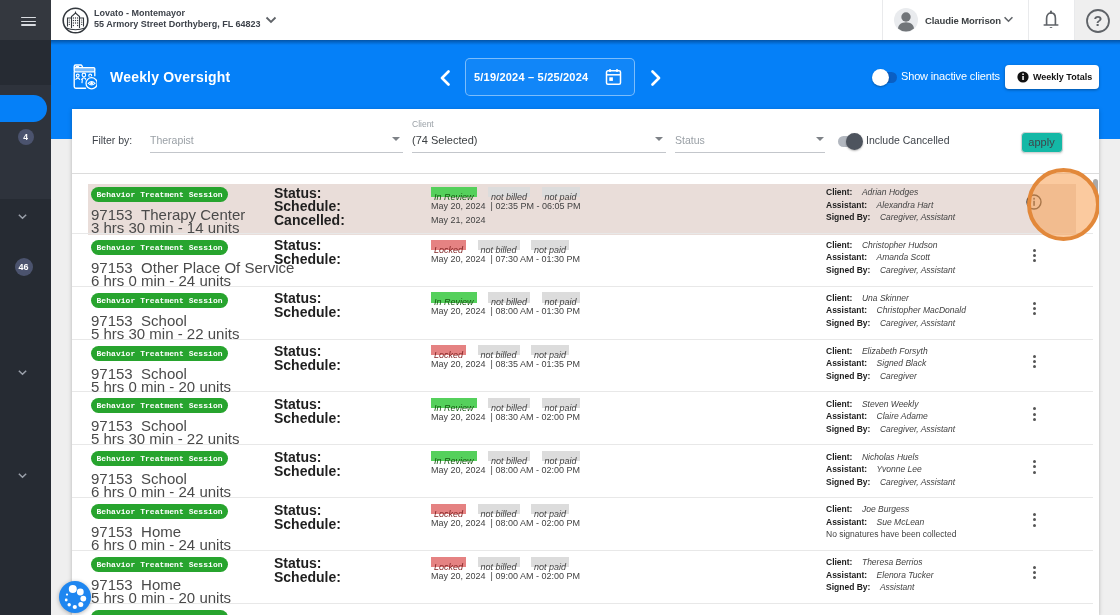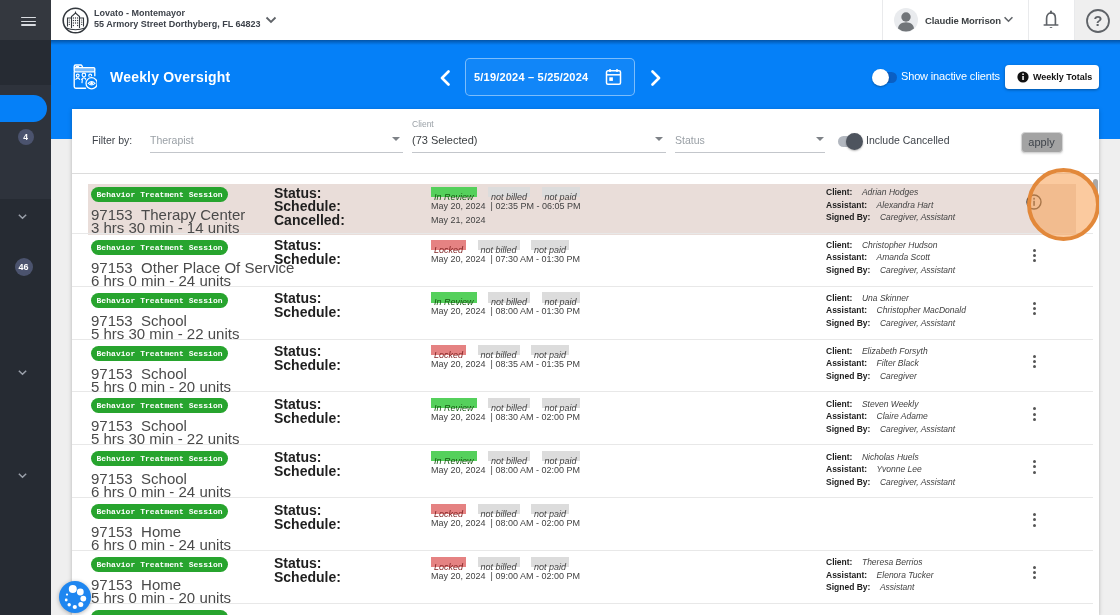--- a/index.html
+++ b/index.html
@@ -25,21 +25,21 @@
 #wtbtn{position:absolute;left:954px;top:24.5px;width:94px;height:24px;background:#fff;border-radius:4px;box-shadow:0 1px 3px rgba(0,0,0,.35)}
 #wtbtn span{position:absolute;left:28px;top:7px;font-size:9px;font-weight:bold;color:#111;white-space:nowrap}
 
 #card{position:absolute;left:72px;top:109px;width:1027px;height:506px;background:#fff;box-shadow:0 1px 4px rgba(0,0,0,.25);overflow:hidden}
 
 #filterline{position:absolute;left:0px;top:64px;width:1027px;height:1px;background:#dcdcdc}
 .flabel{position:absolute;font-size:10.5px;color:#3f444b}
 .fph{position:absolute;font-size:10.5px;color:#9aa0a6}
 .funder{position:absolute;height:1px;background:#c3c6cb}
 .farrow{position:absolute;width:0;height:0;border-left:4px solid transparent;border-right:4px solid transparent;border-top:4.5px solid #7e8287}
-#applybtn{position:absolute;left:948.5px;top:22.5px;width:42px;height:21px;background:#a3a3a3;border:1px solid #d3d3d3;border-radius:4px;box-shadow:0 1px 2px rgba(0,0,0,.12);font-size:11px;color:#3f444b;text-align:center;line-height:19px}
+#applybtn{position:absolute;left:948.5px;top:22.5px;width:42px;height:21px;background:#14b8a6;border:1px solid #d3d3d3;border-radius:4px;box-shadow:0 1px 2px rgba(0,0,0,.12);font-size:11px;color:#3f444b;text-align:center;line-height:19px}
 
 .pinkrow{position:absolute;left:88px;width:988px;height:50.5px;background:#e9ddd9}
 .sep{position:absolute;left:72px;width:1021px;height:1px;background:#e8e8e8}
 .badge{position:absolute;height:15px;background:#27a42e;border-radius:7.5px;color:#fff;font-family:"Liberation Mono",monospace;font-size:8px;font-weight:bold;line-height:15px;padding:0 5.5px;letter-spacing:0.05px}
 .c1{position:absolute;font-size:15px;color:#4a4a4a;line-height:13px}
 .c2{position:absolute;font-size:14px;color:#1f1f1f;line-height:13.9px}
 .c3{position:absolute;line-height:14px}
 .chips{display:flex;align-items:flex-start;gap:11.5px;height:13px}
 .chip{display:block;font-size:9px;font-style:italic;height:10.2px;line-height:10.2px;padding:5px 3px;color:#3d3d3d}
 .chip-g{background:#55d05c;color:#14540f}
@@ -195,21 +195,21 @@
     <span>Weekly Totals</span>
   </div>
 </div>
 <div id="card">
   <div id="filterline"></div>
   <div class="flabel" style="left:20px;top:25px">Filter by:</div>
   <div class="fph" style="left:78px;top:25px">Therapist</div>
   <div class="funder" style="left:78px;top:43px;width:253px"></div>
   <div class="farrow" style="left:320px;top:28px"></div>
   <div class="fph" style="left:340px;top:10px;font-size:8.5px">Client</div>
-  <div class="flabel" style="left:340px;top:24.5px;color:#3c4043;font-size:11px">(73 Selected)</div>
+  <div class="flabel" style="left:340px;top:24.5px;color:#3c4043;font-size:11px">(74 Selected)</div>
   <div class="funder" style="left:340px;top:43px;width:254px"></div>
   <div class="farrow" style="left:583px;top:28px"></div>
   <div class="fph" style="left:603px;top:25px">Status</div>
   <div class="funder" style="left:603px;top:43px;width:150px"></div>
   <div class="farrow" style="left:744px;top:28px"></div>
 
   <div class="abs" style="left:766px;top:26.5px;width:24px;height:11px;border-radius:6px;background:#b2b7bf"></div>
   <div class="abs" style="left:774px;top:23.5px;width:17px;height:17px;border-radius:50%;background:#4e545e;box-shadow:0 1px 2px rgba(0,0,0,.3)"></div>
   <div class="flabel" style="left:794px;top:25px">Include Cancelled</div>
   <div id="applybtn">apply</div>
@@ -289,21 +289,21 @@
 <div class="c3" style="left:431px;top:345.3px">
         <div class="chips">
           <span class="chip chip-r">Locked</span>
           <span class="chip chip-n">not billed</span>
           <span class="chip chip-n">not paid</span>
         </div>
         <div class="dt">May 20, 2024&nbsp; | 08:35 AM - 01:35 PM</div>
       </div>
 <div class="c4" style="left:826px;top:344.7px">
         <div><b>Client:</b><i>Elizabeth Forsyth</i></div>
-        <div><b>Assistant:</b><i>Filter Black</i></div>
+        <div><b>Assistant:</b><i>Signed Black</i></div>
         <div><b>Signed By:</b><i>Caregiver</i></div>
       </div>
 <div class="kebab" style="left:1032.6px;top:354.5px">
         <i></i>
         <i></i>
         <i></i>
       </div>
 <div class="sep" style="top:444.3px"></div>
 <div class="badge" style="left:91px;top:398.4px">Behavior Treatment Session</div>
 <div class="c1" style="left:91px;top:419.4px">97153&nbsp;&nbsp;School<br>5 hrs 30 min - 22 units</div>
@@ -352,20 +352,25 @@
 <div class="badge" style="left:91px;top:504.2px">Behavior Treatment Session</div>
 <div class="c1" style="left:91px;top:525.2px">97153&nbsp;&nbsp;Home<br>6 hrs 0 min - 24 units</div>
 <div class="c2" style="left:274px;top:503.9px"><b>Status:</b><br><b>Schedule:</b></div>
 <div class="c3" style="left:431px;top:504.0px">
         <div class="chips">
           <span class="chip chip-r">Locked</span>
           <span class="chip chip-n">not billed</span>
           <span class="chip chip-n">not paid</span>
         </div>
         <div class="dt">May 20, 2024&nbsp; | 08:00 AM - 02:00 PM</div>
+      </div>
+<div class="c4" style="left:826px;top:503.4px">
+        <div><b>Client:</b><i>Joe Burgess</i></div>
+        <div><b>Assistant:</b><i>Sue McLean</i></div>
+        <div class="nosig">No signatures have been collected</div>
       </div>
 <div class="kebab" style="left:1032.6px;top:513.2px">
         <i></i>
         <i></i>
         <i></i>
       </div>
 <div class="sep" style="top:603.0px"></div>
 <div class="badge" style="left:91px;top:557.1px">Behavior Treatment Session</div>
 <div class="c1" style="left:91px;top:578.1px">97153&nbsp;&nbsp;Home<br>5 hrs 0 min - 20 units</div>
 <div class="c2" style="left:274px;top:556.8px"><b>Status:</b><br><b>Schedule:</b></div>

